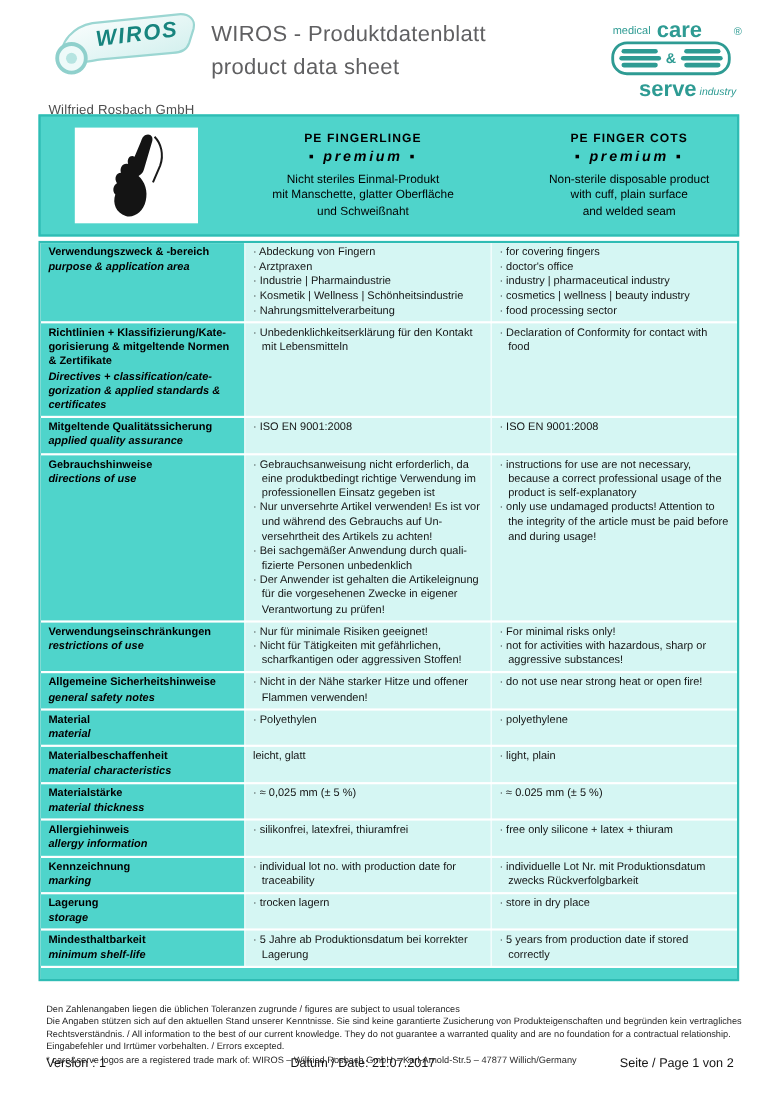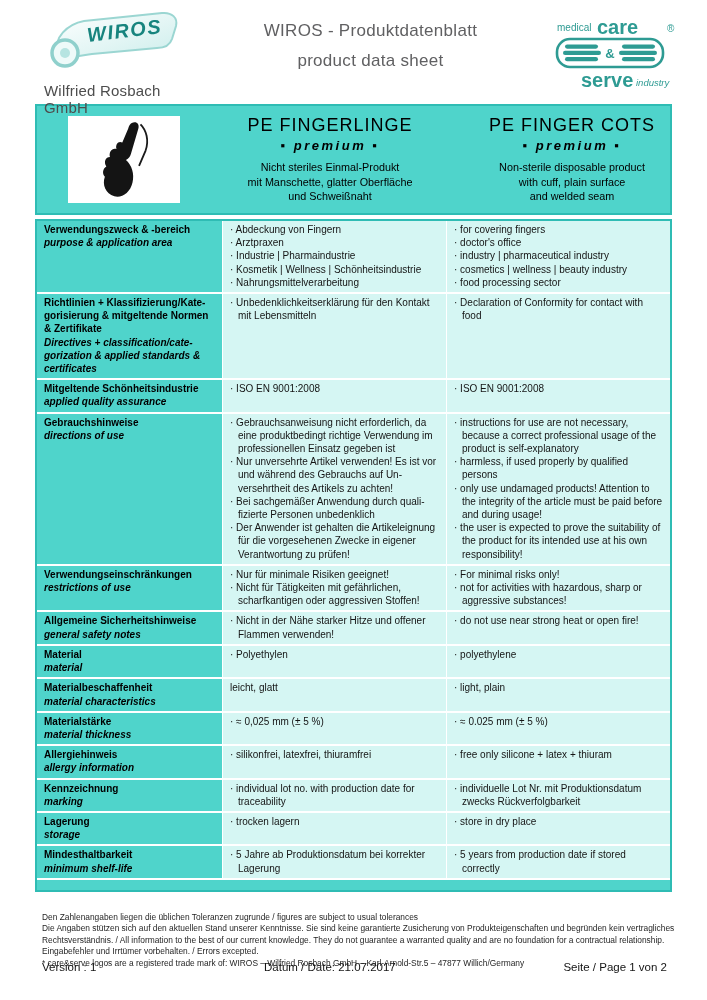--- a/index.html
+++ b/index.html
@@ -11,34 +11,34 @@
   }
   *{margin:0;padding:0;box-sizing:border-box;}
   html,body{background:#fff;}
   .page{
     position:relative;width:707px;height:1000px;background:#fff;overflow:hidden;
     font-family:"Liberation Sans",sans-serif;color:#141414;
   }
   
   .header{height:104px;display:flex;align-items:flex-start;padding:8px 26px 0 40px;}
   .wiros-logo{width:152px;flex:none;}
-  .company{font-size:15px;color:#4d4d4d;margin-top:6px;padding-left:4px;letter-spacing:.2px;}
-  .title{flex:1;text-align:center;color:var(--title-gray);font-size:17px;line-height:30px;margin-top:8px;letter-spacing:.3px;}
+  .company{font-size:12px;color:#4d4d4d;margin-top:16px;padding-left:4px;letter-spacing:.2px;}
+  .title{flex:1;text-align:left;color:var(--title-gray);font-size:20px;line-height:30px;margin-top:8px;letter-spacing:.3px;}
   .cs-logo{width:132px;flex:none;margin-top:6px;}
   
   .band{
     margin:0 35px;height:111px;background:var(--turquoise);
     border:2px solid var(--turquoise-border);display:flex;align-items:center;
   }
   .img-box{width:112px;height:87px;background:#fff;margin-left:31px;flex:none;
     display:flex;align-items:center;justify-content:center;}
   .band-col{text-align:center;color:#000;}
   .band-col.de{width:288px;margin-left:6px;}
   .band-col.en{flex:1;}
-  .band-title{font-size:18px;font-weight:normal;letter-spacing:1px;}
+  .band-title{font-size:11px;font-weight:bold;letter-spacing:1px;}
   .band-sub{font-size:13px;font-weight:bold;font-style:italic;letter-spacing:2.5px;margin:2px 0 7px;}
   .band-line{font-size:10.8px;line-height:14.5px;}
   
   .spec-table{
     margin:4px 35px 0;background:#fff;border:2px solid var(--turquoise-border);
   }
   .t-row{display:grid;grid-template-columns:185px 1fr 1fr;column-gap:1px;background:#fff;margin-bottom:2px;}
   .t-label{background:var(--turquoise);padding:2px 6px 3px 7px;font-size:10px;line-height:13.2px;color:#000;hyphens:manual;}
   .l-de{font-weight:bold;}
   .l-en{font-weight:bold;font-style:italic;}
@@ -157,21 +157,21 @@
     <div class="t-cell">
             <div class="item">· Unbedenklichkeitserklärung für den Kon­takt mit Lebensmitteln</div>
           </div>
     <div class="t-cell">
             <div class="item">· Declaration of Conformity for contact with food</div>
           </div>
   </div>
 
   <div class="t-row">
     <div class="t-label">
-      <div class="l-de">Mitgeltende Schönheitsindustrie</div>
+      <div class="l-de">Mitgeltende Qualitätssicherung</div>
       <div class="l-en">applied quality assurance</div>
     </div>
     <div class="t-cell">
             <div class="item">· ISO EN 9001:2008</div>
           </div>
     <div class="t-cell">
             <div class="item">· ISO EN 9001:2008</div>
           </div>
   </div>
 
@@ -181,23 +181,21 @@
       <div class="l-en">directions of use</div>
     </div>
     <div class="t-cell">
             <div class="item">· Gebrauchsanweisung nicht erforderlich, da eine produktbedingt richtige Verwendung im professionellen Einsatz gegeben ist</div>
             <div class="item">· Nur unversehrte Artikel verwenden! Es ist vor und während des Gebrauchs auf Un­versehrtheit des Artikels zu achten!</div>
             <div class="item">· Bei sachgemäßer Anwendung durch quali­fizierte Personen unbedenklich</div>
             <div class="item">· Der Anwender ist gehalten die Artikeleig­nung für die vorgesehenen Zwecke in ei­gener Verantwortung zu prüfen!</div>
           </div>
     <div class="t-cell">
             <div class="item">· instructions for use are not necessary, because a correct professional usage of the product is self-explanatory</div>
-            <div class="item">· harmless, if used properly by qualified persons</div>
             <div class="item">· only use undamaged products! Attention to the integrity of the article must be paid before and during usage!</div>
-            <div class="item">· the user is expected to prove the suitabil­ity of the product for its intended use at his own responsibility!</div>
           </div>
   </div>
 
   <div class="t-row">
     <div class="t-label">
       <div class="l-de">Verwendungseinschränkungen</div>
       <div class="l-en">restrictions of use</div>
     </div>
     <div class="t-cell">
             <div class="item">· Nur für minimale Risiken geeignet!</div>

